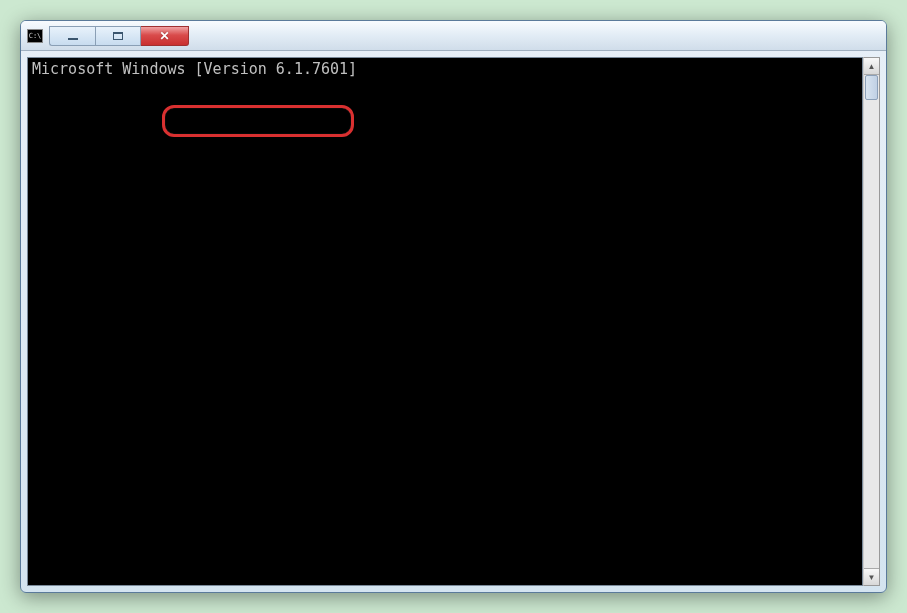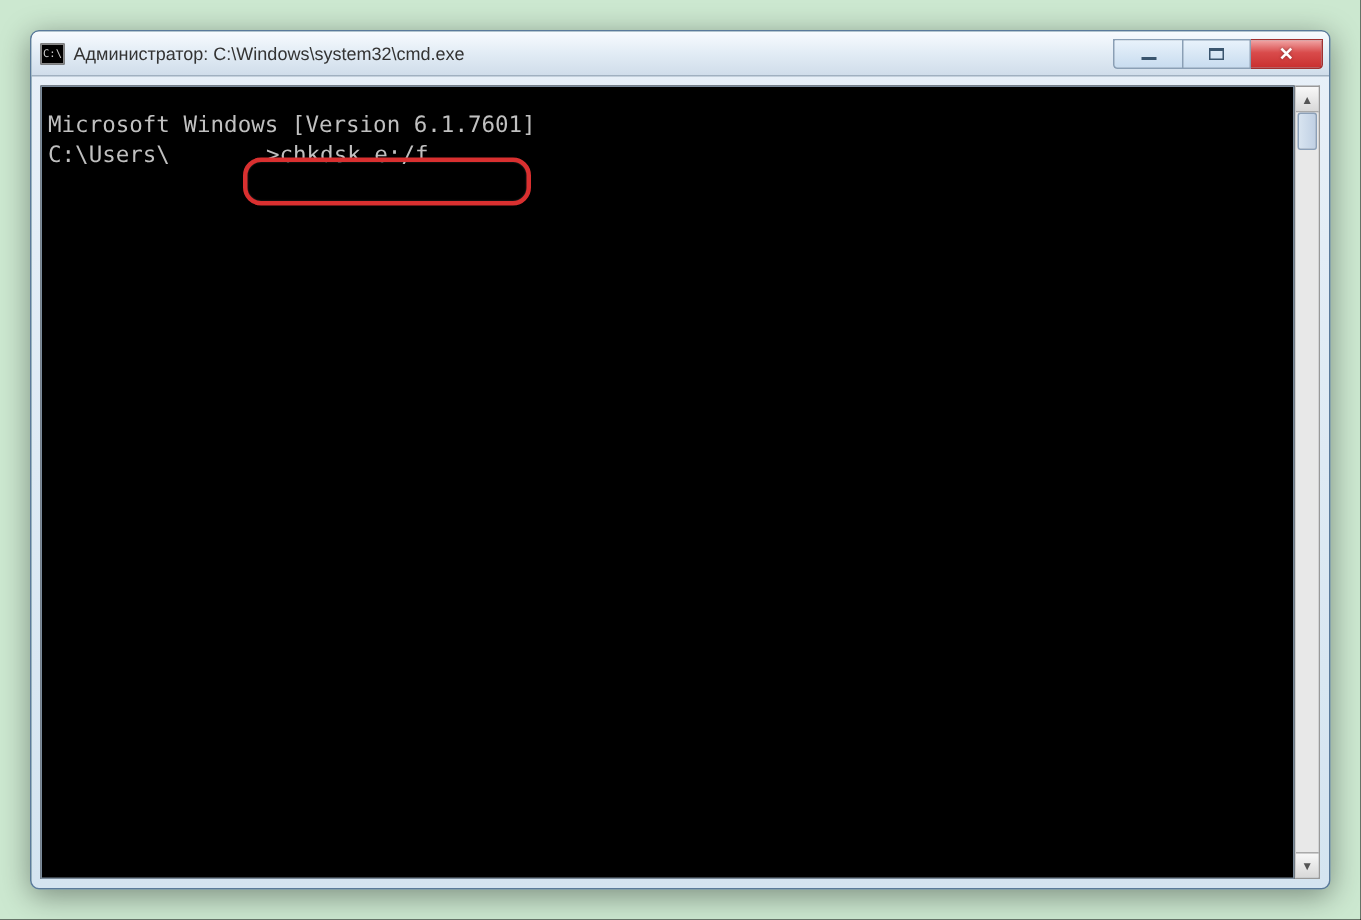--- a/index.html
+++ b/index.html
@@ -123,21 +123,21 @@
     }
     
     .console {
       flex: 1;
       background: #000;
       border: 1px solid #7a8a9a;
       color: #c0c0c0;
       font-family: 'Consolas', 'Lucida Console', monospace;
       font-size: 15px;
       line-height: 1.3;
-      padding: 16px 4px;
+      padding: 2px 4px;
       position: relative;
       overflow: hidden;
     }
     
     .scrollbar {
       width: 17px;
       background: linear-gradient(to right, #f0f0f0, #e0e0e0);
       border: 1px solid #999;
       border-left: 1px solid #ccc;
       display: flex;
@@ -204,39 +204,37 @@
     }
   </style>
 </head>
 <body>
 
 <div class="window">
   <div class="titlebar">
     <div class="title-icon">
       <span>C:\</span>
     </div>
-    <div class="title-text">Администратор: C:\Windows\system32\cmd.exe</div>
     <div class="win-controls">
       <div class="win-btn minimize">
         <div class="min-line"></div>
       </div>
       <div class="win-btn maximize">
         <div class="max-box"></div>
       </div>
       <div class="win-btn close">
         <span class="close-x">✕</span>
       </div>
     </div>
   </div>
 
   <div class="client-area">
     <div class="console">
       <div class="console-line">Microsoft Windows [Version 6.1.7601]</div>
       <div class="console-line"></div>
-      <div class="prompt-line"><span>C:\Users\</span><span class="redacted"></span><span>&gt;</span><span>chkdsk e:/f</span></div>
     </div>
 
     <div class="scrollbar">
       <div class="scroll-btn up">▲</div>
       <div class="scroll-track">
         <div class="scroll-thumb"></div>
       </div>
       <div class="scroll-btn down">▼</div>
     </div>
   </div>

